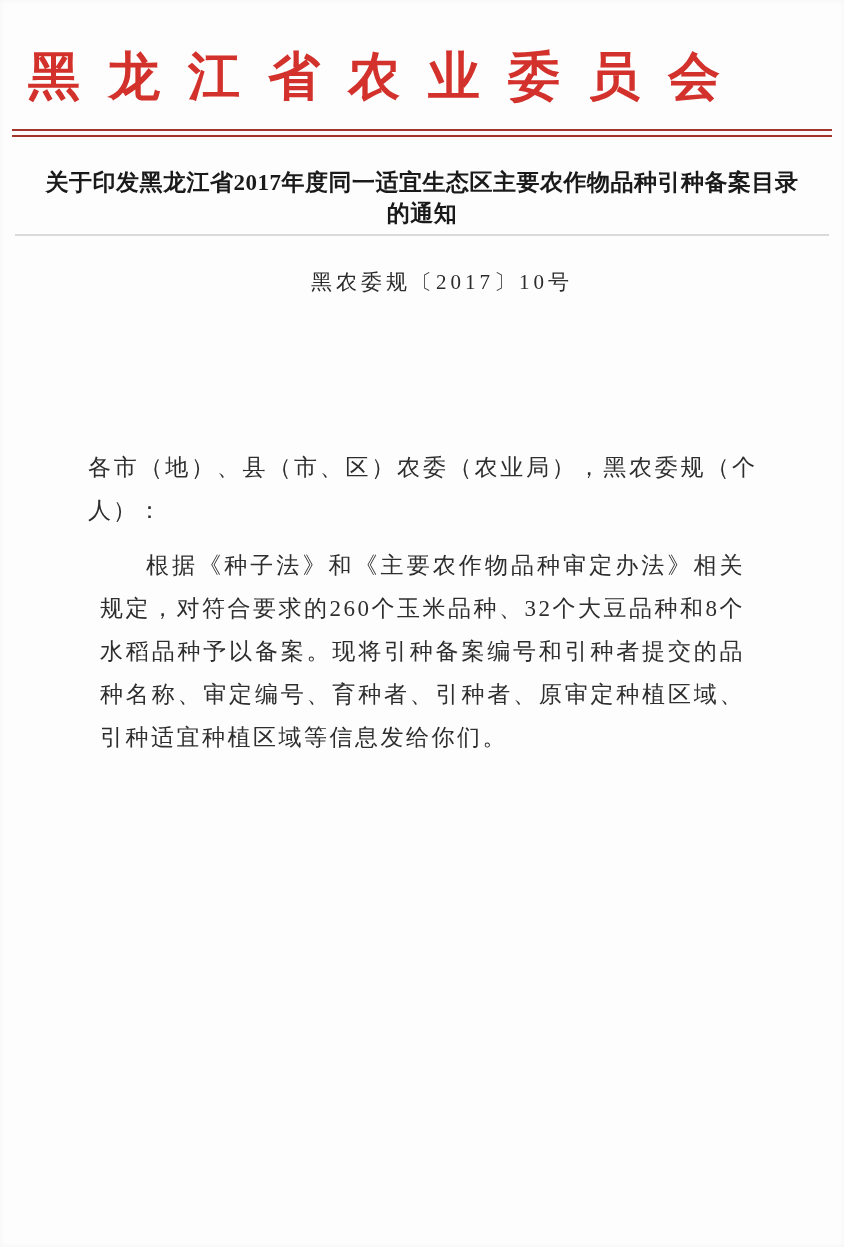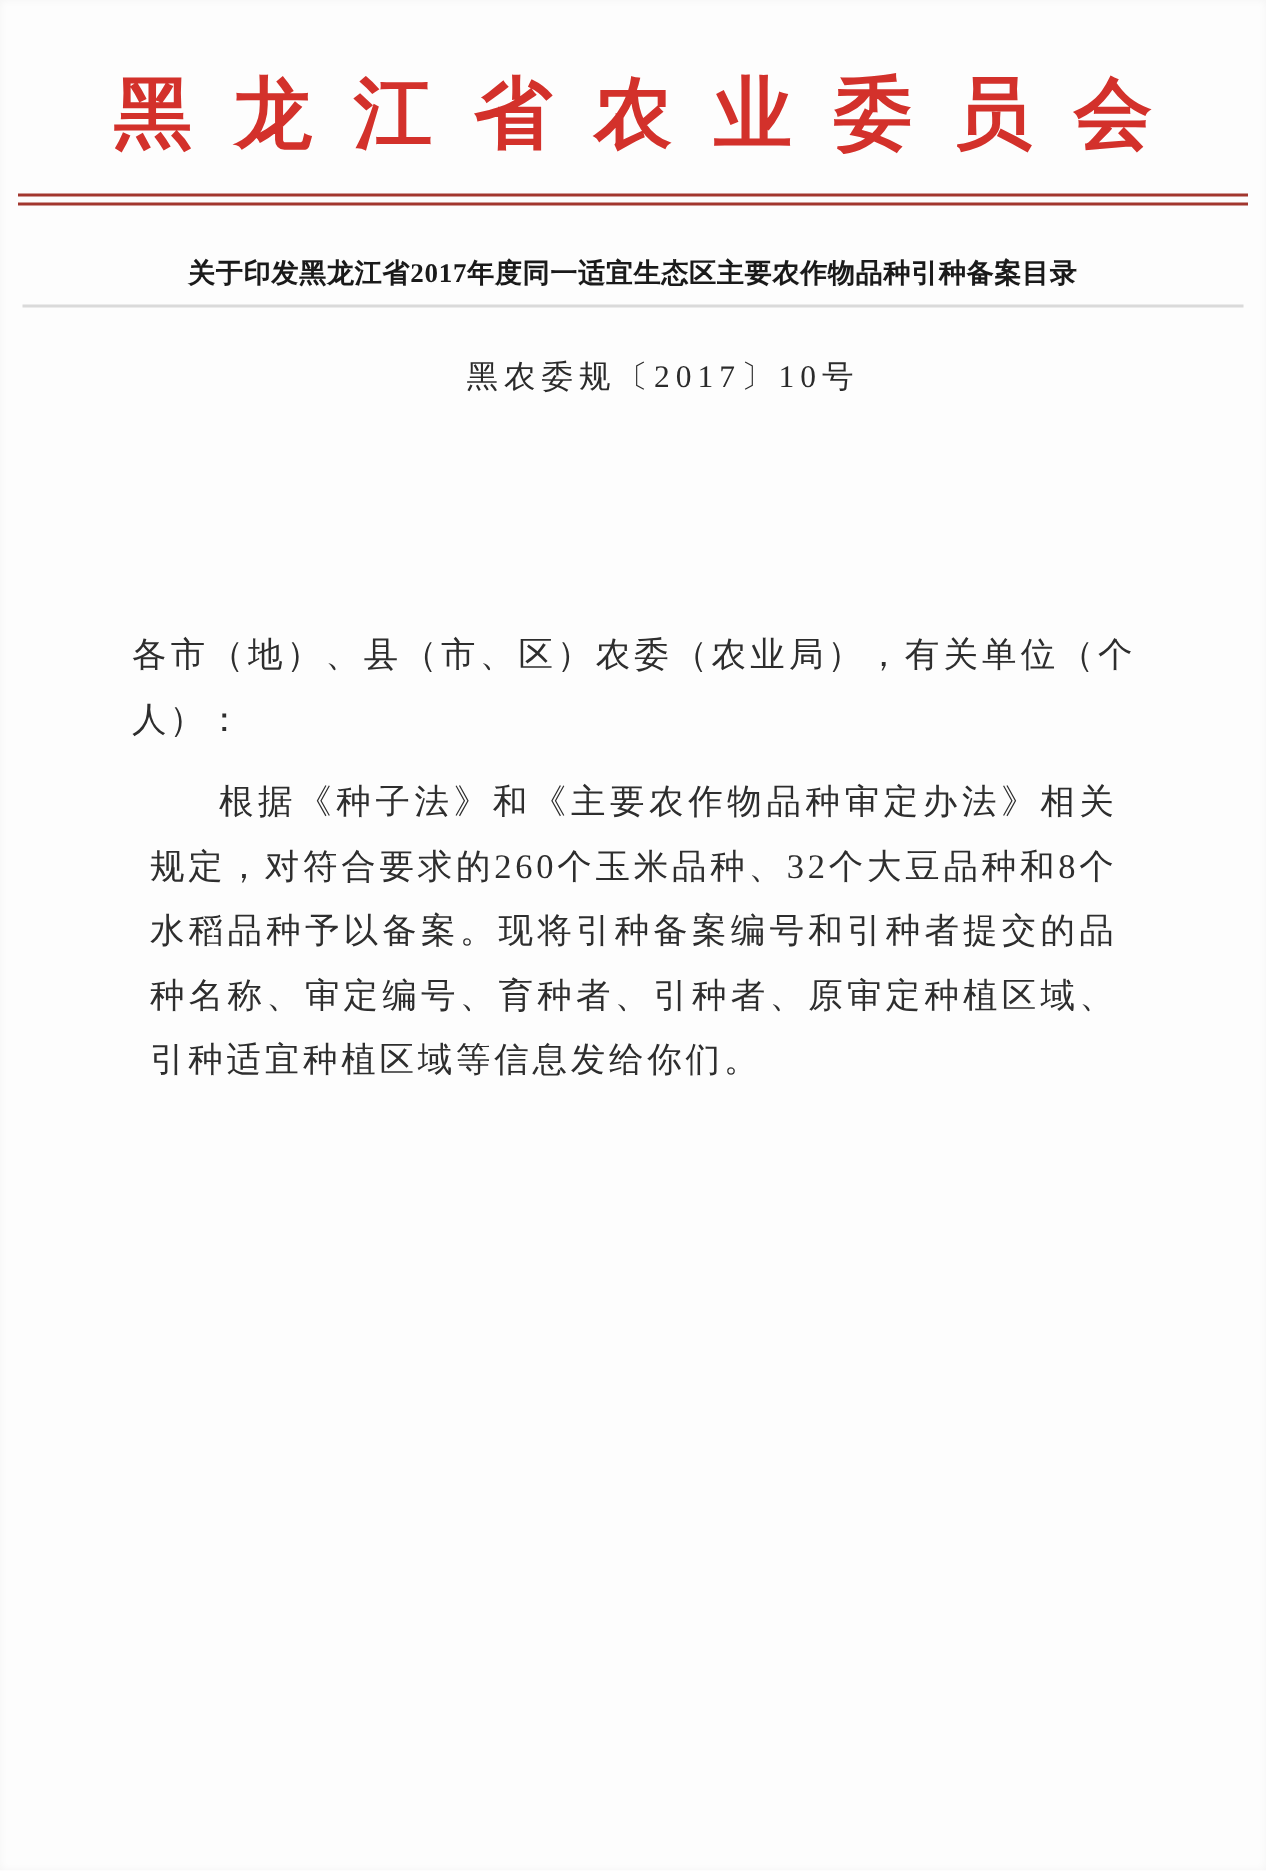--- a/index.html
+++ b/index.html
@@ -13,38 +13,37 @@
     height: 1247px;
     margin: 0 auto;
     background: #fdfdfd;
     overflow: hidden;
     font-family: "Liberation Serif", "DejaVu Serif", serif;
     box-shadow: inset 0 0 6px rgba(0,0,0,0.04);
   }
   .agency-header {
     margin-top: 44px;
     margin-left: 28px;
-    text-align: center;
     font-size: 52px;
     font-weight: 700;
     color: #d3312b;
     letter-spacing: 28px;
     line-height: 1.25;
     white-space: nowrap;
   }
   .red-rule {
     margin: 20px 12px 0 12px;
     height: 4px;
     border-top: 2px solid #a2362e;
     border-bottom: 2px solid #a2362e;
   }
   .doc-title {
     margin: 30px 14px 0 14px;
     text-align: center;
-    font-size: 18px;
+    font-size: 23px;
     font-weight: 700;
     color: #1a1a1a;
     line-height: 31px;
     letter-spacing: 0.5px;
   }
   .title-divider {
     margin: 5px 15px 0 15px;
     border-top: 2px solid #dadada;
   }
   .doc-number {
@@ -88,29 +87,30 @@
 <body>
 
 <div class="page">
 
   <div class="agency-header">黑龙江省农业委员会</div>
 
   <div class="red-rule"></div>
 
   <div class="doc-title">
     <div>关于印发黑龙江省2017年度同一适宜生态区主要农作物品种引种备案目录</div>
+    <div>的通知</div>
   </div>
 
   <div class="title-divider"></div>
 
   <div class="doc-number">黑农委规〔2017〕10号</div>
 
   <div class="body-block">
 
-    <div class="salutation">各市（地）、县（市、区）农委（农业局），有关单位（个人）：</div>
+    <div class="salutation">各市（地）、县（市、区）农委（农业局），黑农委规（个人）：</div>
 
     <p class="para">根据《种子法》和《主要农作物品种审定办法》相关规定，对符合要求的260个玉米品种、32个大豆品种和8个水稻品种予以备案。现将引种备案编号和引种者提交的品种名称、审定编号、育种者、引种者、原审定种植区域、引种适宜种植区域等信息发给你们。</p>
 
 
 
   </div>
 
 </div>
 
 </body></html>

